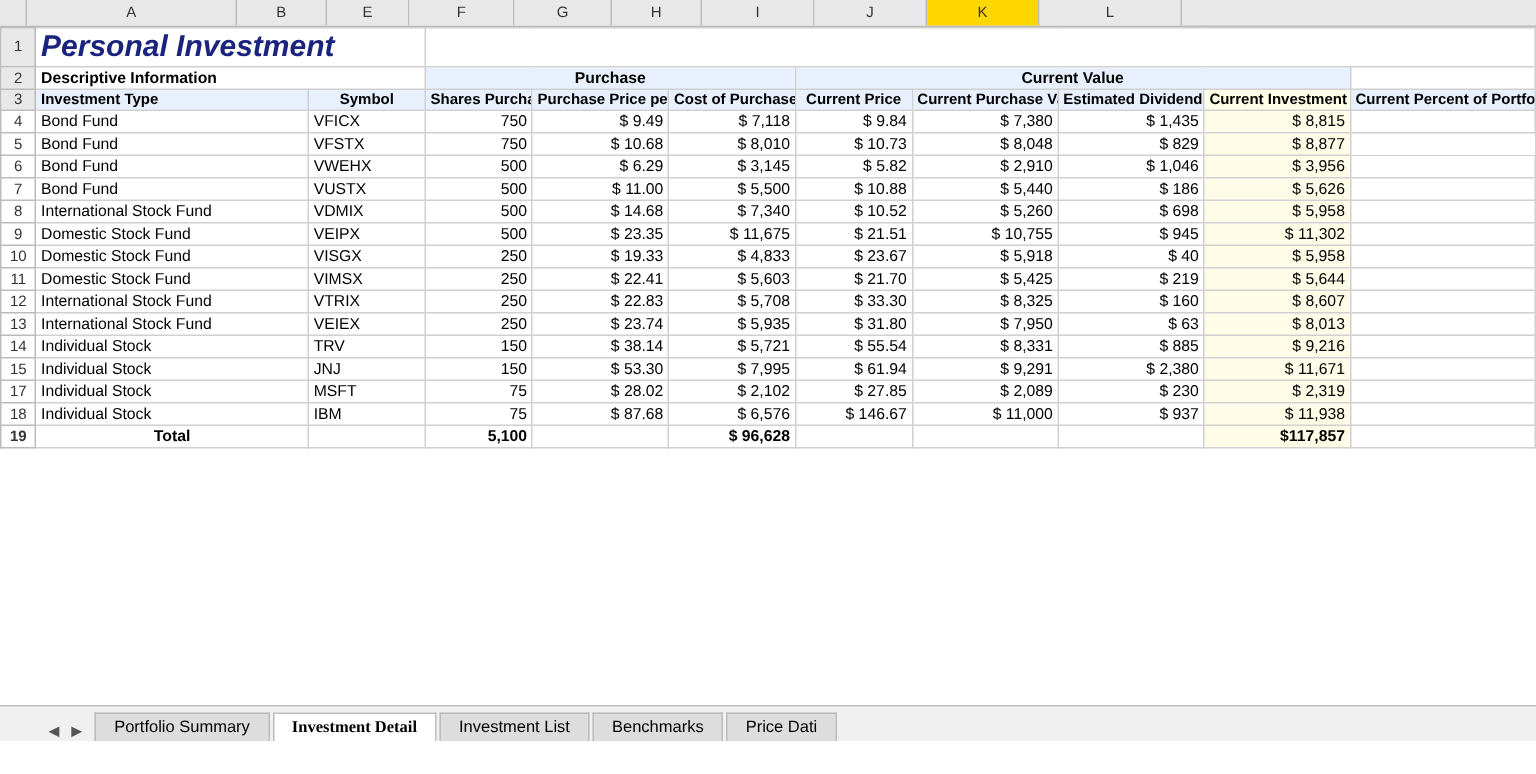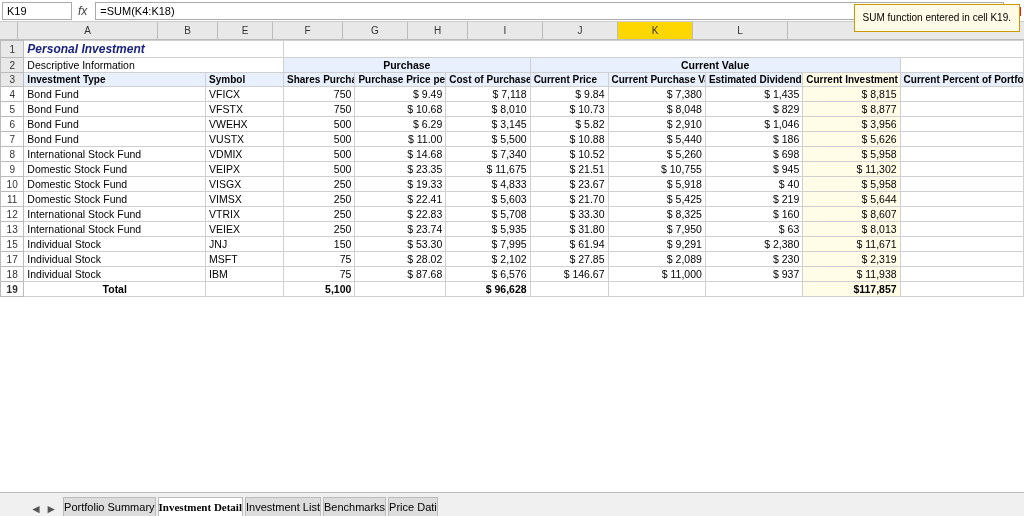--- a/index.html
+++ b/index.html
@@ -89,42 +89,42 @@
       text-align: center;
       width: 18px;
       min-width: 18px;
       color: #333;
       font-size: 10px;
       border: 1px solid #bbb;
     }
     .title-cell {
       font-style: italic;
       font-weight: bold;
-      font-size: 12px;
+      font-size: 20px;
       color: #1a237e;
       background: #fff;
     }
     .section-header {
-      font-weight: normal;
+      font-weight: bold;
       background: #fff;
     }
     .purchase-header {
       text-align: center;
       font-weight: bold;
       background: #e8f0fe;
     }
     .current-value-header {
       text-align: center;
       font-weight: bold;
       background: #e8f0fe;
     }
     .sub-header {
       font-weight: bold;
       font-size: 10px;
-      text-align: left;
+      text-align: center;
       background: #e8f0fe;
       vertical-align: bottom;
     }
     .data-row td {
       background: #fff;
     }
     .total-row td {
       font-weight: bold;
       background: #fff;
     }
@@ -141,21 +141,21 @@
     
     .tab-bar {
       display: flex;
       align-items: flex-end;
       height: 24px;
       background: #f0f0f0;
       border-top: 1px solid #bbb;
       padding-left: 30px;
     }
     .tab {
-      padding: 3px 0;
+      padding: 3px 12px;
       font-size: 11px;
       border: 1px solid #bbb;
       border-bottom: none;
       cursor: pointer;
       background: #ddd;
       margin-right: 2px;
     }
     .tab.active {
       background: #fff;
       font-weight: bold;
@@ -187,27 +187,20 @@
 
     .spreadsheet-area {
       position: relative;
     }
   </style>
 </head>
 <body>
 
 <div class="spreadsheet-area" style="position:relative;">
 
-  <div class="formula-bar">
-    <div class="cell-ref-box">K19</div>
-    <span class="fx-label">fx</span>
-    <div class="formula-content">=SUM(K4:K18)</div>
-    <span class="red-arrow">◄</span>
-    <div class="annotation-box top-right">SUM function entered in cell K19.</div>
-  </div>
 
   <div class="col-headers">
     <div class="col-header" style="width:18px; min-width:18px;"></div>
     <div class="col-header" style="width:140px; min-width:140px;">A</div>
     <div class="col-header" style="width:60px; min-width:60px;">B</div>
     <div class="col-header" style="width:55px; min-width:55px;">E</div>
     <div class="col-header" style="width:70px; min-width:70px;">F</div>
     <div class="col-header" style="width:65px; min-width:65px;">G</div>
     <div class="col-header" style="width:60px; min-width:60px;">H</div>
     <div class="col-header" style="width:75px; min-width:75px;">I</div>
@@ -396,20 +389,33 @@
         <td class="number">250</td>
         <td class="money">$ 23.74</td>
         <td class="money">$ 5,935</td>
         <td class="money">$ 31.80</td>
         <td class="money">$ 7,950</td>
         <td class="money">$ 63</td>
         <td class="money k-col">$ 8,013</td>
         <td></td>
       </tr>
 
+      <tr class="data-row">
+        <td class="row-num">14</td>
+        <td>Individual Stock</td>
+        <td>TRV</td>
+        <td class="number">150</td>
+        <td class="money">$ 38.14</td>
+        <td class="money">$ 5,721</td>
+        <td class="money">$ 55.54</td>
+        <td class="money">$ 8,331</td>
+        <td class="money">$ 885</td>
+        <td class="money k-col">$ 9,216</td>
+        <td></td>
+      </tr>
 
       <tr class="data-row">
         <td class="row-num">15</td>
         <td>Individual Stock</td>
         <td>JNJ</td>
         <td class="number">150</td>
         <td class="money">$ 53.30</td>
         <td class="money">$ 7,995</td>
         <td class="money">$ 61.94</td>
         <td class="money">$ 9,291</td>

